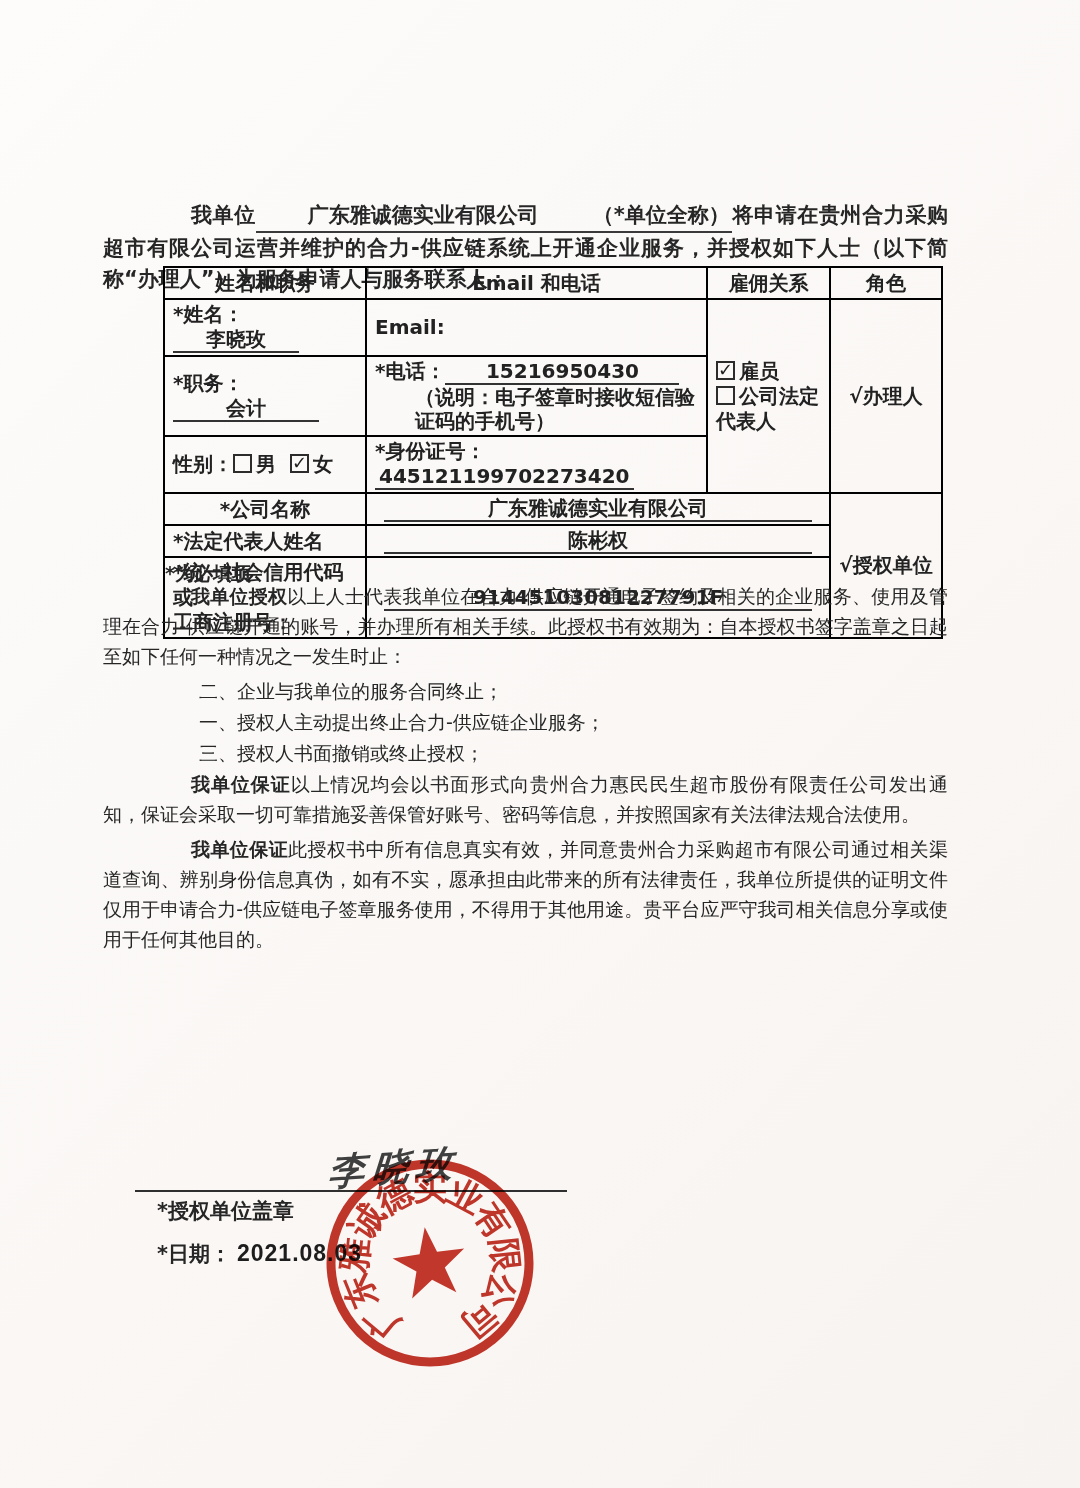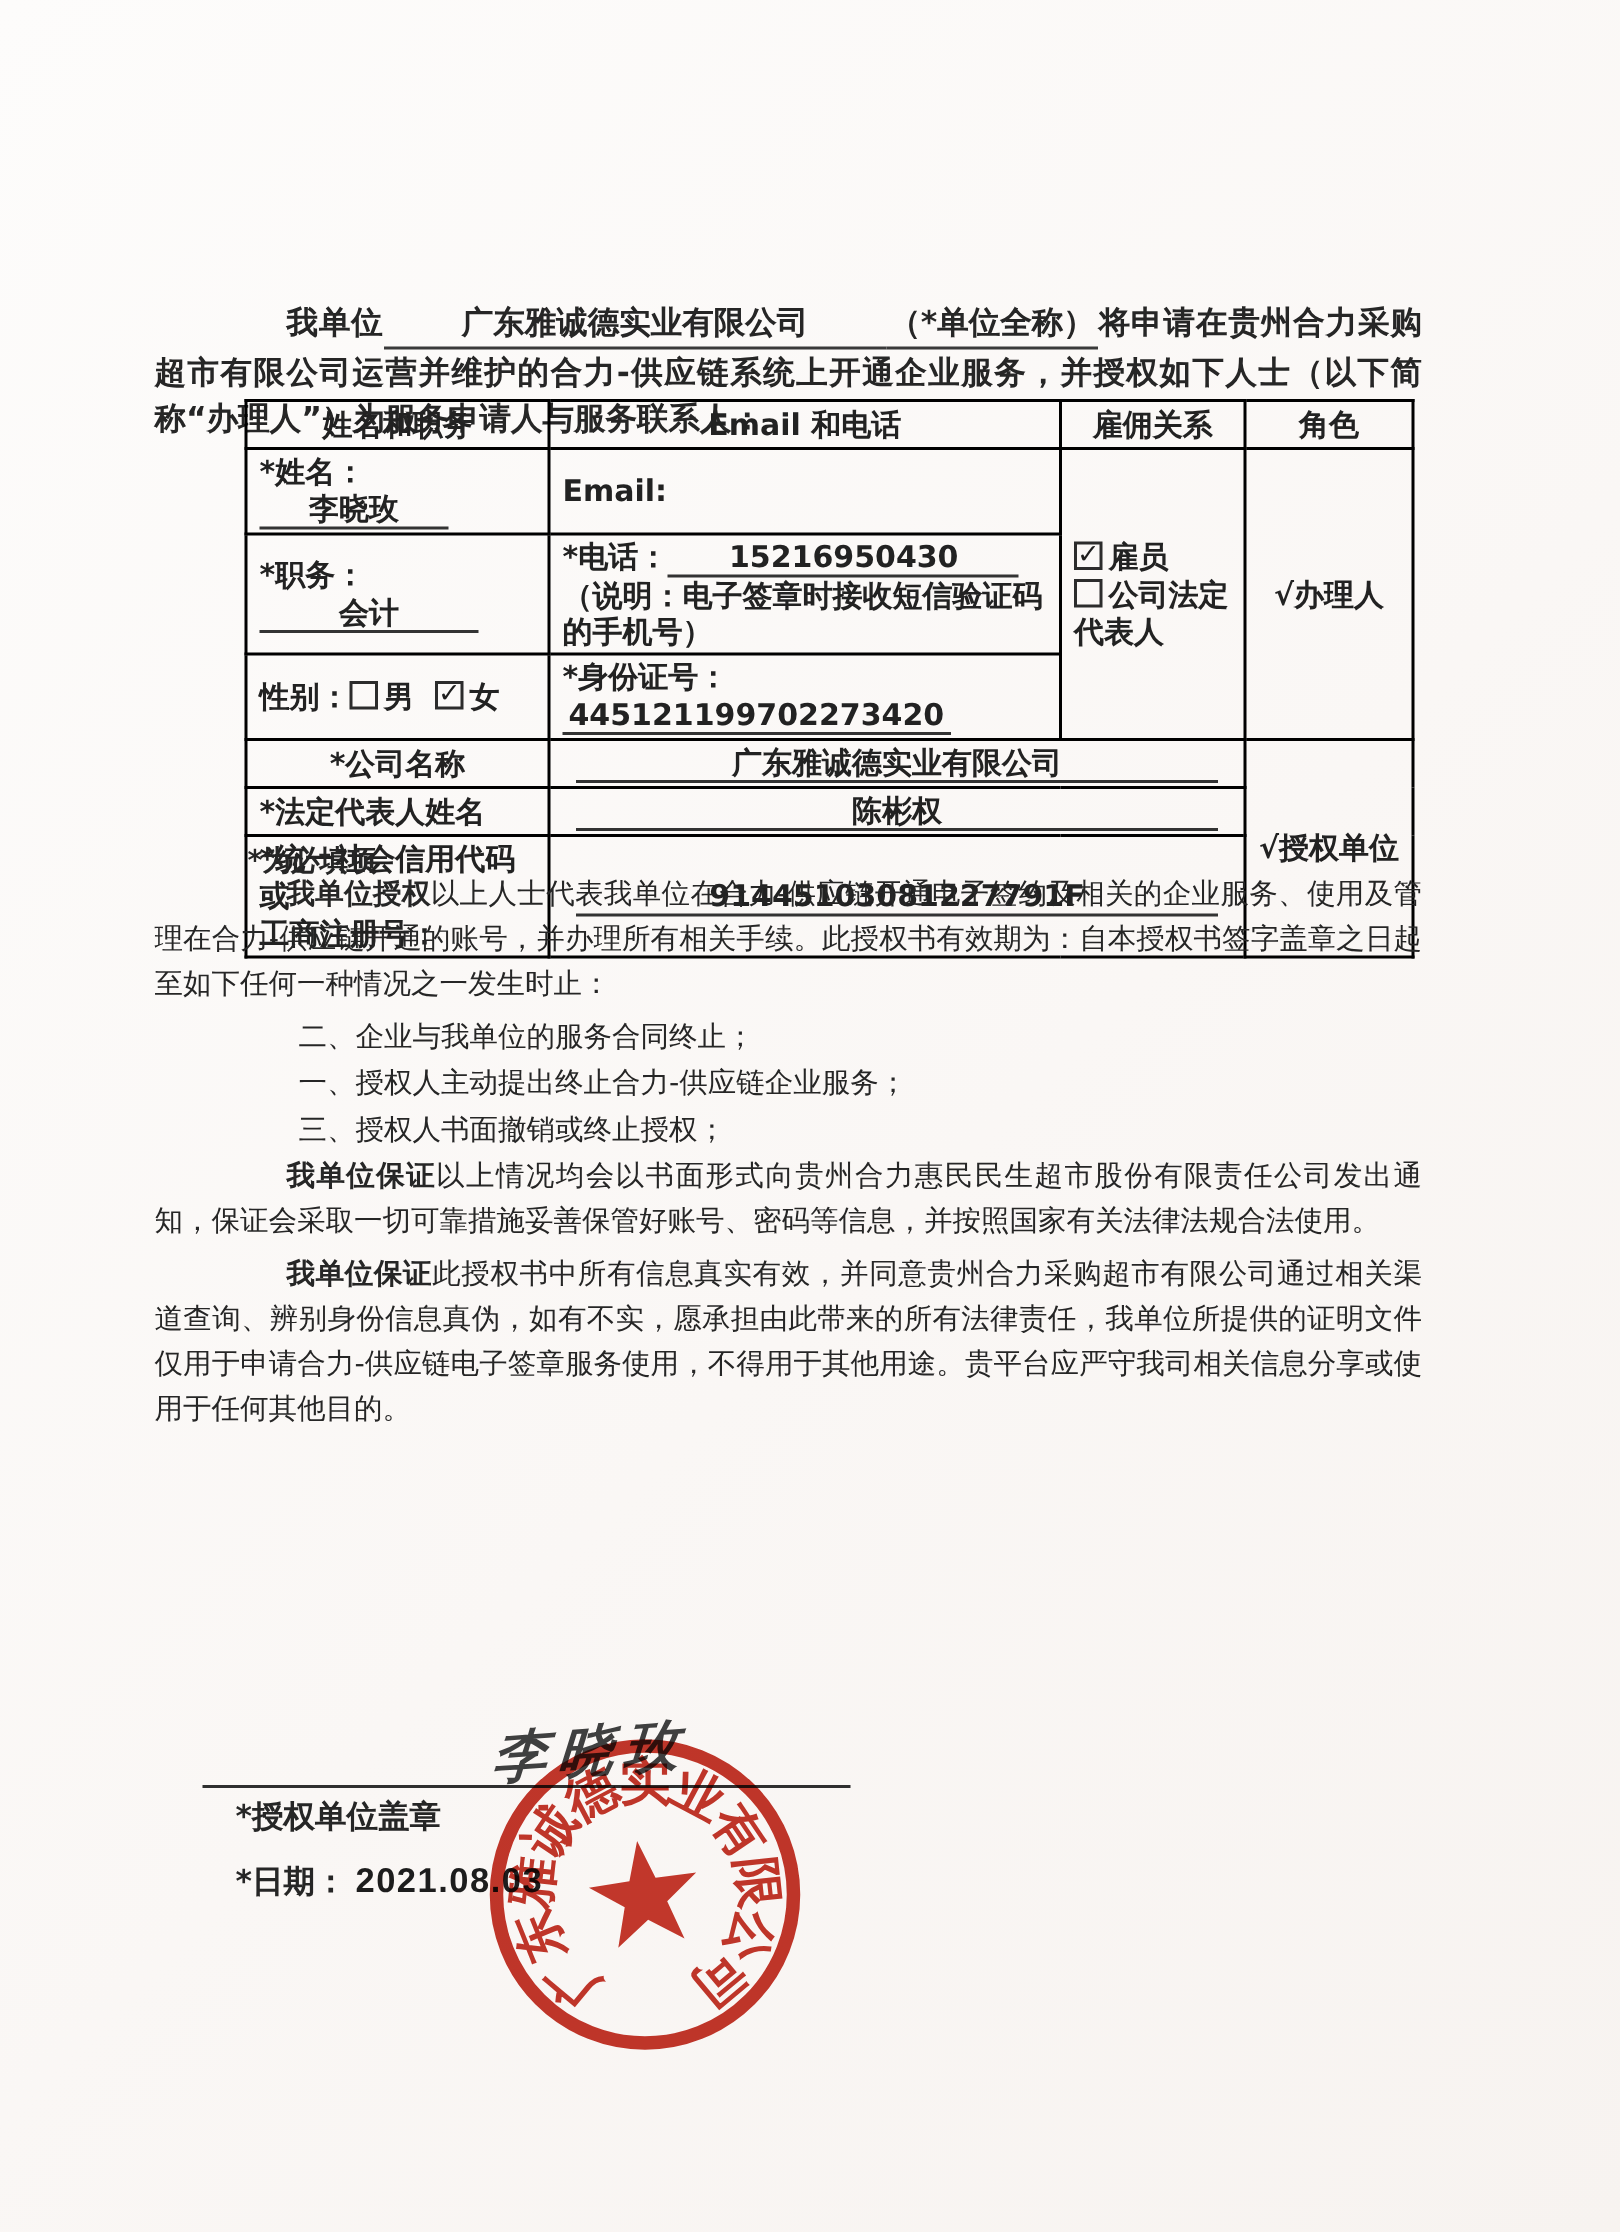--- a/index.html
+++ b/index.html
@@ -53,21 +53,21 @@
   .u.w-wide{min-width:420px;}
   .cb{
     display:inline-block;width:15px;height:15px;border:2px solid #2c2c2c;
     position:relative;vertical-align:-2px;margin-right:4px;background:transparent;
   }
   .cb.checked::after{
     content:"\2713";position:absolute;left:0px;top:-6px;font-size:18px;font-weight:700;color:#1e1e1e;
   }
   .cell-center{text-align:center;}
   .role-cell{text-align:center;font-weight:600;}
-  .phone-note{line-height:24px;}
+  .phone-note{line-height:24px;margin-left:40px;}
   .block{display:block;}
   .required-note{
     position:absolute;top:561px;left:165px;font-size:19px;font-weight:600;
   }
   
   .body-text{
     position:absolute;top:581px;left:103px;width:845px;
     font-size:19px;line-height:30px;text-align:justify;font-weight:500;
   }
   .body-text p{margin:0 0 5px 0;text-indent:88px;}

